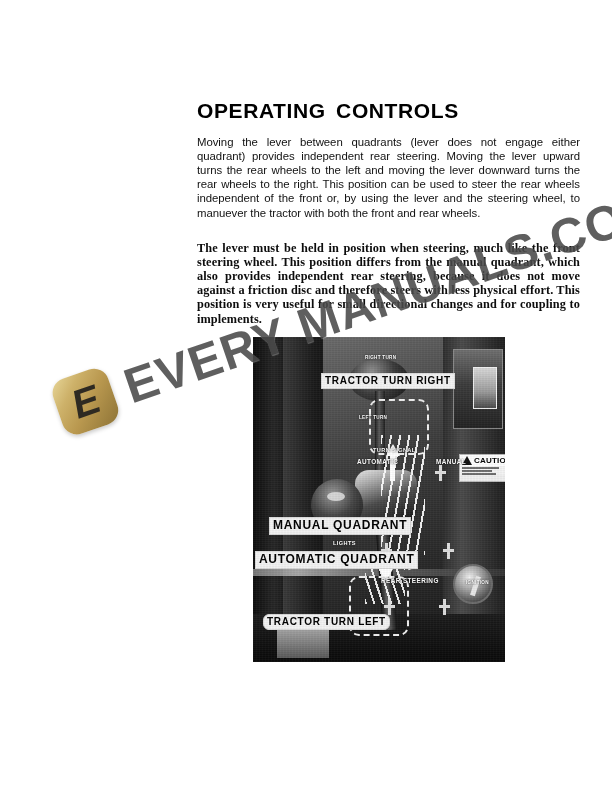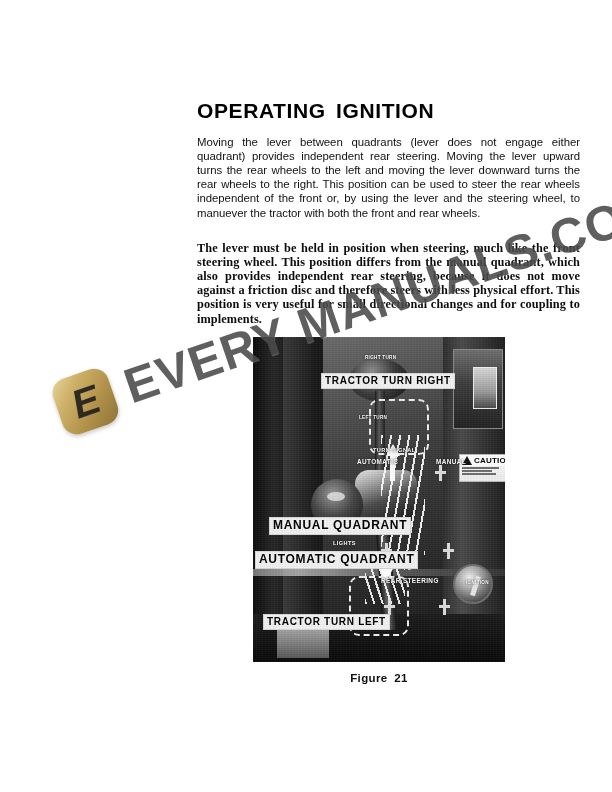--- a/index.html
+++ b/index.html
@@ -459,21 +459,21 @@
     white-space: nowrap;
     text-shadow: 0 1px 1px rgba(255,255,255,.35);
   }
 </style>
 </head>
 <body>
 
 <div class="page">
 
   <div class="content">
-    <h1 class="page-title">OPERATING IGNITION</h1>
+    <h1 class="page-title">OPERATING CONTROLS</h1>
 
 
     <p class="para-sans">Moving the lever between quadrants (lever does not engage either quadrant) provides independent rear steering. Moving the lever upward turns the rear wheels to the left and moving the lever downward turns the rear wheels to the right. This position can be used to steer the rear wheels independent of the front or, by using the lever and the steering wheel, to manuever the tractor with both the front and rear wheels.</p>
 
     <p class="para-serif">The lever must be held in position when steering, much like the front steering wheel. This position differs from the manual quadrant, which also provides independent rear steering, because it does not move against a friction disc and therefore steers with less physical effort. This position is very useful for small directional changes and for coupling to implements.</p>
   </div>
 
   <div class="figure">
     <div class="photo">
 
@@ -546,27 +546,26 @@
       <div class="leader-head" style="left:150px; top:184px;"></div>
       <div class="leader" style="left:112px; top:222px; width:48px; transform:rotate(9deg); transform-origin:0 50%;"></div>
       <div class="leader-head" style="left:156px; top:224px; transform:rotate(9deg);"></div>
 
       <div class="callout callout-lg" style="left:68px; top:36px;">TRACTOR TURN RIGHT</div>
 
       <div class="callout callout-md" style="left:16px; top:180px;">MANUAL QUADRANT</div>
 
       <div class="callout callout-md" style="left:2px; top:214px;text-align:right;">AUTOMATIC QUADRANT</div>
 
-      <div class="callout callout-lg" style="left:10px; top:277px;">TRACTOR TURN LEFT</div>
+      <div class="callout callout-lg" style="left:10px; top:277px;border-radius:6px;">TRACTOR TURN LEFT</div>
 
       <div class="grain"></div>
     </div>
   </div>
 
-  <div class="fig-caption">Figure 21</div>
 
 
   <div class="watermark">
     <div class="wm-logo">
       <span class="wm-logo-glyph">E</span>
     </div>
     <div class="wm-text">EVERY MANUALS.COM</div>
   </div>
 
 </div>

